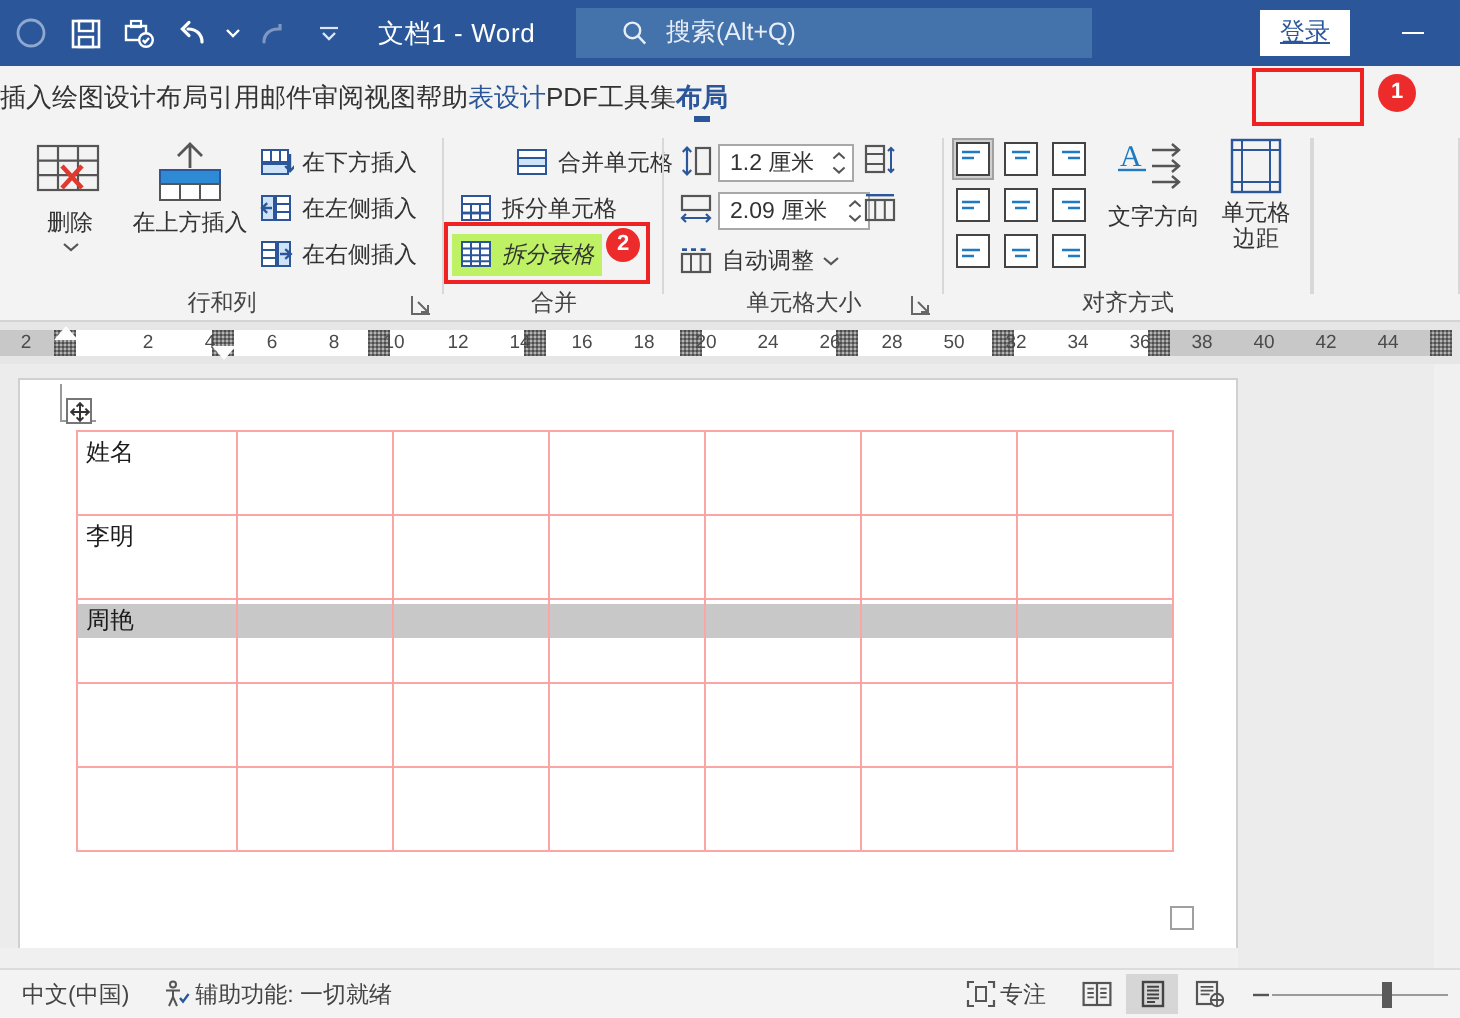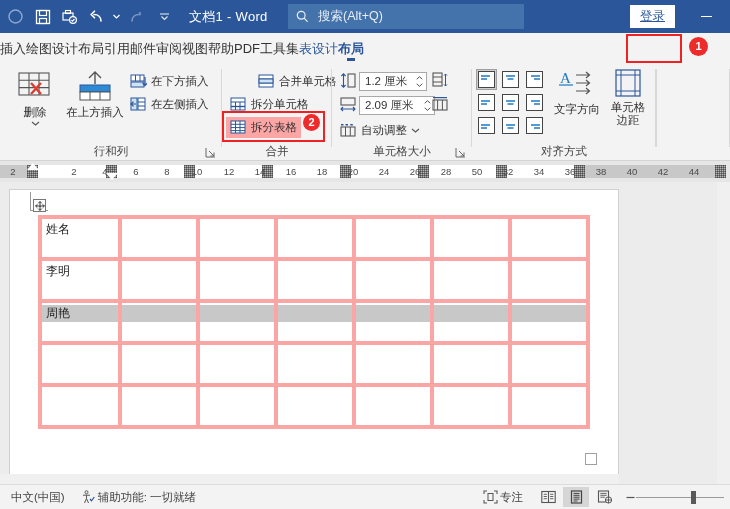--- a/index.html
+++ b/index.html
@@ -21,22 +21,22 @@
   .qat-btn {
     width: 27px; height: 26px; display: flex; align-items: center; justify-content: center;
   }
   .qat-btn svg { display: block; }
   .qat-caret { width: 13px; height: 26px; display: flex; align-items: center; justify-content: center; }
   .doctitle {
     color: #ffffff; font-size: 13px; margin-left: 18px; white-space: nowrap;
     letter-spacing: .3px;
   }
   .searchbox {
-    position: absolute; left: 288px; top: 4px; width: 236px; height: 25px;
-    background: #4472ab; display: flex; align-items: center; padding-left: 8px;
+    position: absolute; left: 288px; top: 4px; width: 258px; height: 25px;
+    background: #4472ab; display: flex; align-items: center; padding-left: 23px;
   }
   .searchbox .ph { color: #e8eef7; font-size: 12.5px; margin-left: 9px; }
   .signin {
     position: absolute; right: 55px; top: 5px; height: 23px; padding: 0 10px;
     background: #ffffff; color: #2b579a; font-size: 12.5px;
     display: flex; align-items: center; justify-content: center;
   }
   .signin span { text-decoration: underline; }
   .min-btn {
     position: absolute; right: 8px; top: 3px; width: 32px; height: 26px;
@@ -85,21 +85,21 @@
 
   .bigbtn {
     position: absolute; display: flex; flex-direction: column; align-items: center;
     font-size: 11.5px; color: #333333; width: 54px; text-align: center; line-height: 1.15;
   }
   .smallbtn {
     position: absolute; display: flex; align-items: center; height: 21px;
     font-size: 11.5px; color: #333333; white-space: nowrap;
   }
   .smallbtn .lbl { margin-left: 4px; }
-  .smallbtn.sel { background: #fca5a5; }
+  .smallbtn.sel { background: #bef264; font-style: italic; }
 
   .spinbox {
     position: absolute; height: 19px; border: 1px solid #a8a8a8; background: #fff;
     display: flex; align-items: center; font-size: 11.5px; color: #333;
   }
   .spinbox .val { padding-left: 5px; flex: 1; }
   .spin-arrows {
     width: 13px; height: 100%; display: flex; flex-direction: column;
     align-items: center; justify-content: center; gap: 3px;
   }
@@ -159,21 +159,21 @@
   .tbl-handle {
     position: absolute; left: 23px; top: 9px; width: 13px; height: 13px;
     border: 1px solid #767676; background: #ffffff;
     display: flex; align-items: center; justify-content: center;
   }
   table.doc-table {
     position: absolute; left: 28px; top: 25px; border-collapse: collapse;
     table-layout: fixed;
   }
   table.doc-table td {
-    border: 4px solid #fca5a5; height: 42px; padding: 2px 4px 0 4px;
+    border: 1px solid #fca5a5; height: 42px; padding: 2px 4px 0 4px;
     font-size: 12px; color: #1a1a1a; vertical-align: top; width: 78px;
   }
   table.doc-table td.c1 { width: 80px; }
   td .sel-hl { background: #c8c8c8; display: block; height: 17px; margin: 0 -4px; padding: 0 4px; }
   td .sel-hl.empty { }
   .eop {
     position: absolute; left: 575px; top: 263px; width: 12px; height: 12px;
     border: 1px solid #a0a0a0;
   }
   .vscroll-track {
@@ -292,25 +292,25 @@
       </div>
     <div class="tab">
         <span>审阅</span>
       </div>
     <div class="tab">
         <span>视图</span>
       </div>
     <div class="tab">
         <span>帮助</span>
       </div>
-    <div class="tab">
-        <span>PDF工具集</span>
-      </div>
     <div class="tab contextual">
         <span>表设计</span>
+      </div>
+    <div class="tab">
+        <span>PDF工具集</span>
       </div>
     <div class="tab active">
         <span>布局</span>
       </div>
   </div>
   <div class="redbox-tab"></div>
   <div class="badge badge-1">1</div>
 
   <div class="ribbon">
 
@@ -347,20 +347,29 @@
         <span class="lbl">在下方插入</span>
       </div>
       <div class="smallbtn" style="left:130px; top:31px;">
         <svg width="17" height="15" viewBox="0 0 17 15">
           <rect x="1" y="1" width="6" height="12" fill="#cfe3f7" stroke="#2b579a" stroke-width="1"></rect>
           <rect x="8" y="1" width="7" height="12" fill="#fff" stroke="#2b579a" stroke-width="1"></rect>
           <path d="M8 5h7M8 9h7" stroke="#2b579a" stroke-width="1"></path>
           <path d="M6 7H1.5M3.6 4.6L1 7l2.6 2.4" fill="none" stroke="#2b579a" stroke-width="1.2"></path>
         </svg>
         <span class="lbl">在左侧插入</span>
+      </div>
+      <div class="smallbtn" style="left:130px; top:54px;">
+        <svg width="17" height="15" viewBox="0 0 17 15">
+          <rect x="1" y="1" width="7" height="12" fill="#fff" stroke="#2b579a" stroke-width="1"></rect>
+          <path d="M1 5h7M1 9h7" stroke="#2b579a" stroke-width="1"></path>
+          <rect x="9" y="1" width="6" height="12" fill="#cfe3f7" stroke="#2b579a" stroke-width="1"></rect>
+          <path d="M10 7h5M12.6 4.6L15.4 7l-2.8 2.4" fill="none" stroke="#2b579a" stroke-width="1.2"></path>
+        </svg>
+        <span class="lbl">在右侧插入</span>
       </div>
 
       <div class="grp-label">行和列</div>
       <svg class="launcher" style="right:6px" viewBox="0 0 11 11">
           <path d="M1 1v9h9" fill="none" stroke="#666" stroke-width="1"></path>
           <path d="M4 4l5 5M9 5.5V9H5.5" fill="none" stroke="#666" stroke-width="1"></path>
         </svg>
       <div class="grp-sep" style="right:0"></div>
     </div>
 

